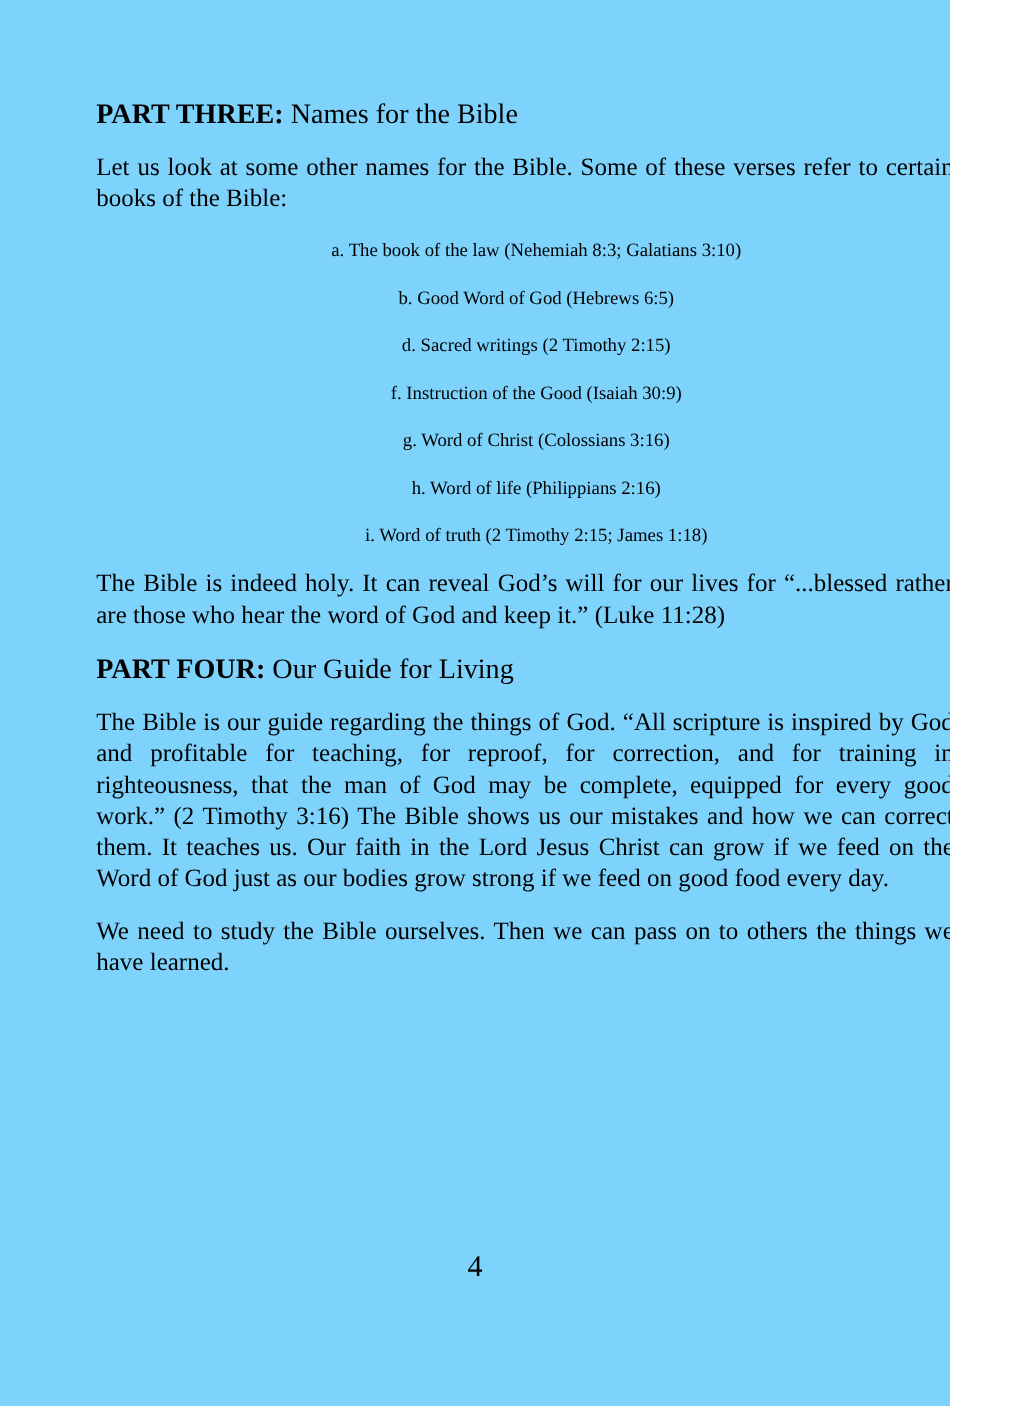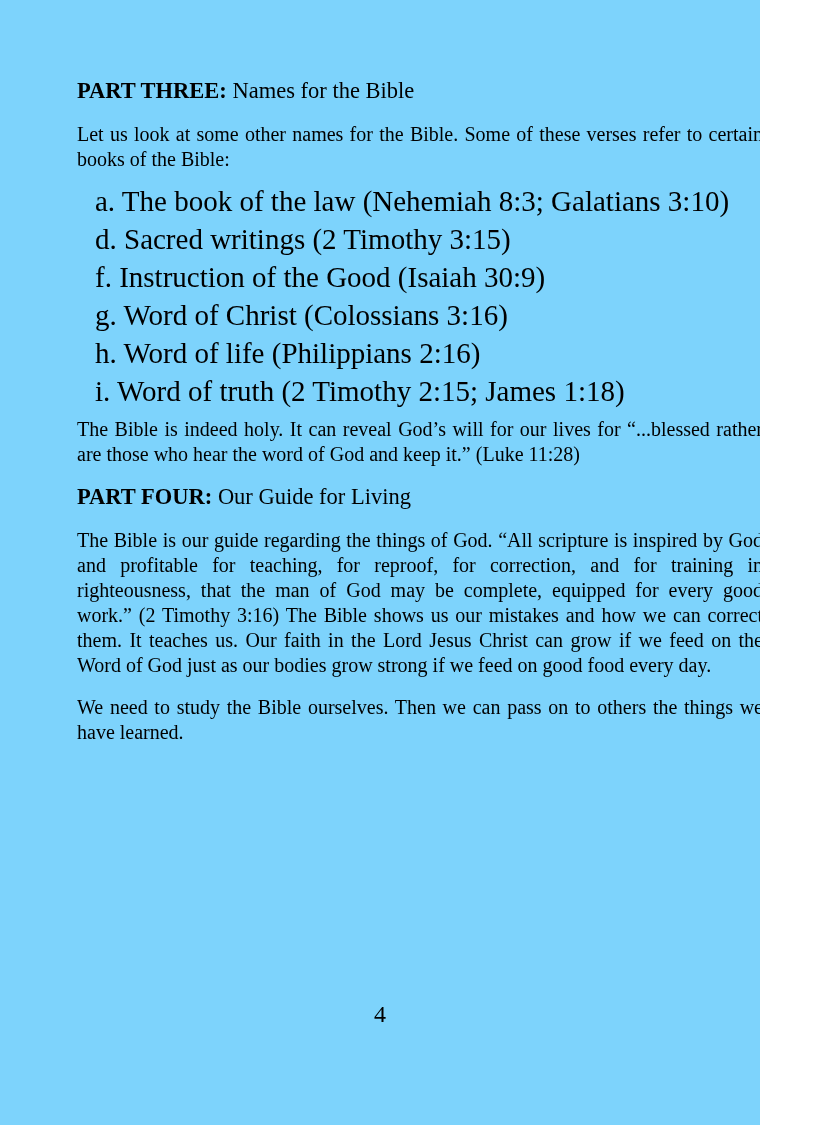--- a/index.html
+++ b/index.html
@@ -35,23 +35,24 @@
     font-size: 20px;
     line-height: 25px;
     text-align: justify;
     margin: 0 0 17px 0;
   }
   .list {
     margin: 0;
     padding-left: 18px;
   }
   .list-item {
-    font-size: 29px;
+    font-size: 15px;
     line-height: 25px;
     margin-bottom: 13px;
+    text-align: center;
   }
   .page-number {
     position: absolute;
     left: 0;
     top: 1001px;
     width: 100%;
     text-align: center;
     font-size: 24px;
     line-height: 26px;
   }
@@ -61,21 +62,22 @@
 
 <div class="page">
   <div class="content">
 
     <h2 class="heading"><span class="bold">PART THREE:</span><span> Names for the Bible</span></h2>
 
     <p class="para">Let us look at some other names for the Bible. Some of these verses refer to certain books of the Bible:</p>
 
     <div class="list">
       <div class="list-item">a. The book of the law (Nehemiah 8:3; Galatians 3:10)</div>
-      <div class="list-item">d. Sacred writings (2 Timothy 3:15)</div>
+      <div class="list-item">b. Good Word of God (Hebrews 6:5)</div>
+      <div class="list-item">d. Sacred writings (2 Timothy 2:15)</div>
       <div class="list-item">f. Instruction of the Good (Isaiah 30:9)</div>
       <div class="list-item">g. Word of Christ (Colossians 3:16)</div>
       <div class="list-item">h. Word of life (Philippians 2:16)</div>
       <div class="list-item">i. Word of truth (2 Timothy 2:15; James 1:18)</div>
     </div>
 
     <p class="para">The Bible is indeed holy. It can reveal God’s will for our lives for “...blessed rather are those who hear the word of God and keep it.” (Luke 11:28)</p>
 
     <h2 class="heading"><span class="bold">PART FOUR:</span><span> Our Guide for Living</span></h2>
 

